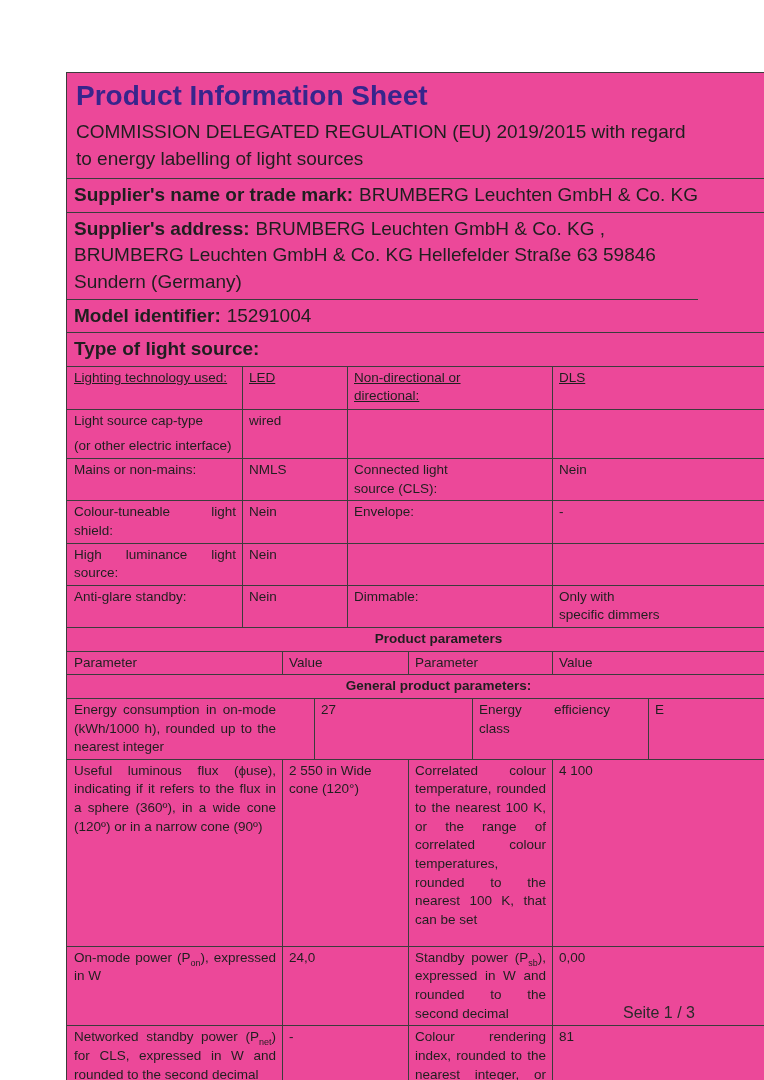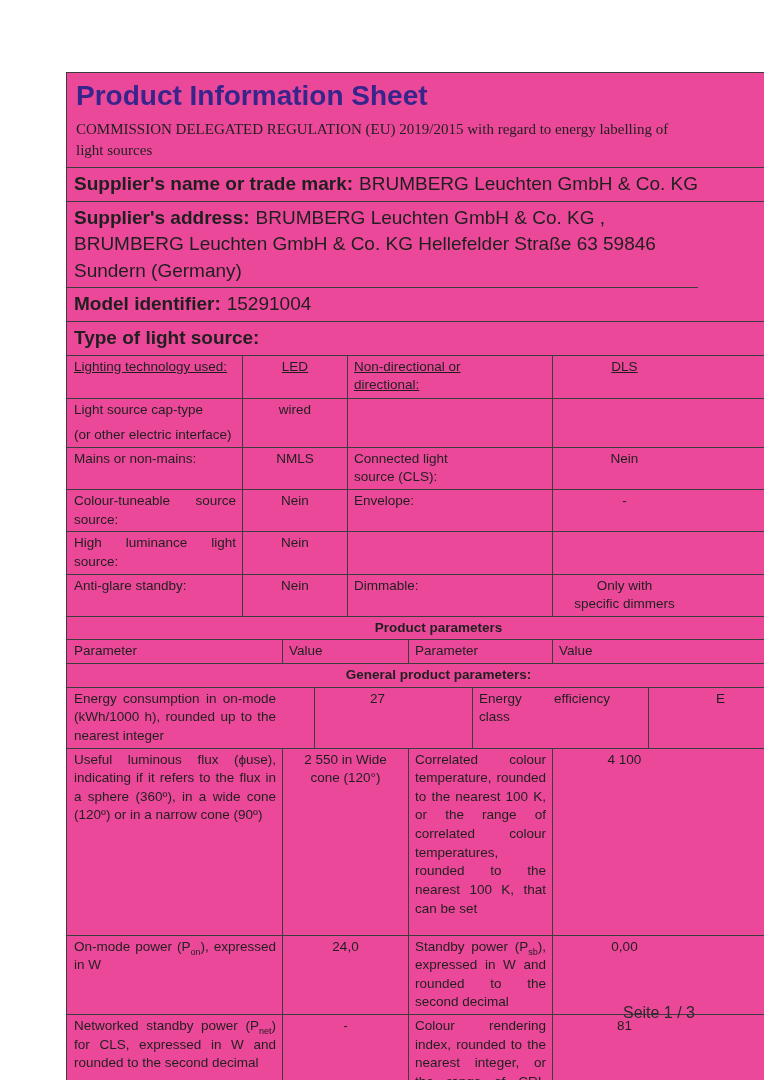--- a/index.html
+++ b/index.html
@@ -21,27 +21,27 @@
   .grid-a { display: grid; grid-template-columns: 175px 105px 205px 144px; }
   .grid-b { display: grid; grid-template-columns: 215px 126px 144px 144px; }
   .cell {
     padding: 2px 6px 2px 6px;
     border-left: 1px solid #3c3c3c;
     font-size: 13.5px; line-height: 1.38;
   }
   .cell:first-child { border-left: none; padding-left: 7px; }
   .label-cell { text-align: justify; }
   .prewrap { white-space: pre-line; }
-  .value-cell { text-align: center; white-space: pre-line; }
+  .value-cell { text-align: left; white-space: pre-line; }
   .tight3 { padding-right: 10px; }
   sub { font-size: 9px; line-height: 0; }
 
   .title-block { padding: 7px 9px 6px 9px; min-height: 92px; }
   .doc-title { color: #37258c; font-size: 28px; font-weight: bold; letter-spacing: 0px; }
-  .doc-subtitle { margin-top: 7px; font-size: 15px; line-height: 1.4; max-width: 612px; font-family: Liberation Serif, serif; }
+  .doc-subtitle { margin-top: 7px; font-size: 19px; line-height: 1.4; max-width: 612px; }
 
   .kv-row { padding: 3px 7px; font-size: 19px; line-height: 1.4; }
   .kv-row b { font-weight: bold; }
   .kv-value { margin-left: 6px; }
   .h-supplier-name { min-height: 23px; }
   .h-supplier-address { min-height: 48px; max-width: 631px; }
   .h-model { min-height: 25px; }
   .h-type-heading { min-height: 27px; }
 
   .h-lighting { min-height: 43px; text-decoration: underline; }
@@ -114,21 +114,21 @@
 
   <div class="row grid-a h-mains">
     <div class="cell label-cell">Mains or non-mains:</div>
     <div class="cell value-cell">NMLS</div>
     <div class="cell label-cell prewrap tight3">Connected light
 source (CLS):</div>
     <div class="cell value-cell">Nein</div>
   </div>
 
   <div class="row grid-a h-ct">
-    <div class="cell label-cell">Colour-tuneable source source:</div>
+    <div class="cell label-cell">Colour-tuneable light shield:</div>
     <div class="cell value-cell">Nein</div>
     <div class="cell label-cell">Envelope:</div>
     <div class="cell value-cell">-</div>
   </div>
 
   <div class="row grid-a h-hl">
     <div class="cell label-cell">High luminance light source:</div>
     <div class="cell value-cell">Nein</div>
     <div class="cell"></div>
     <div class="cell"></div>

